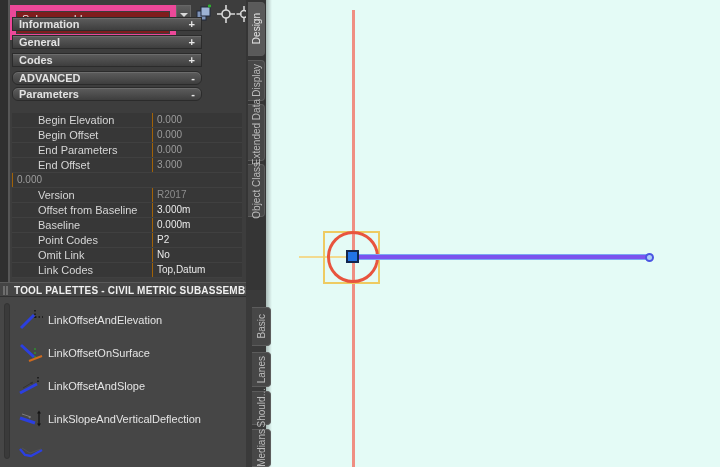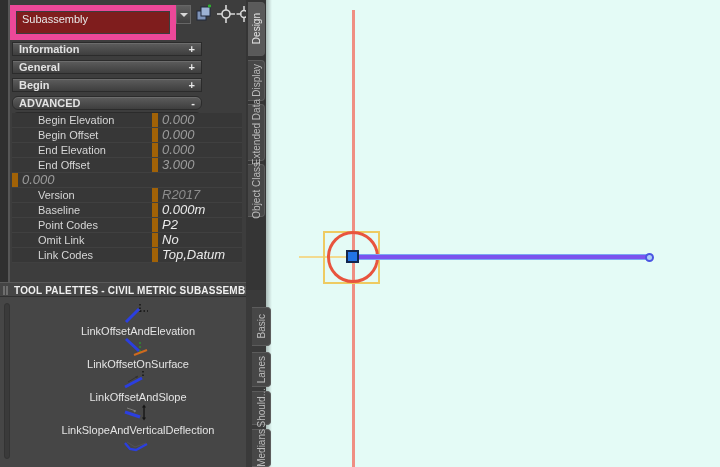--- a/index.html
+++ b/index.html
@@ -16,50 +16,50 @@
   .selector-box { position:absolute; left:10px; top:5px; width:166px; height:35px;
                   background:#7f1d1d; border:6px solid #ec4899; box-shadow:inset 0 0 0 1px #3c3c3c;
                   color:#e8e8e8; font-size:11px; line-height:17px; padding-left:6px; }
   .selector-arrow-btn { position:absolute; left:176px; top:5px; width:15px; height:19px;
                   background:linear-gradient(#5e5e5e,#3f3f3f); border:1px solid #666; }
   .arrow-down { position:absolute; left:3px; top:7px; width:0; height:0;
                 border-left:4px solid transparent; border-right:4px solid transparent; border-top:4px solid #d8d8d8; }
   .tool-btn { position:absolute; top:4px; width:20px; height:20px; }
 
   
-  .sections { position:absolute; left:12px; top:42px; width:190px; }
+  .sections { position:absolute; left:12px; top:17px; width:190px; }
   .sec-hdr { height:14px; margin-bottom:4px; background:linear-gradient(#5d5d5d,#3e3e3e);
              border:1px solid #2b2b2b; box-shadow:inset 0 1px 0 #6c6c6c;
              color:#e2e2e2; font-size:11px; font-weight:bold; line-height:12px;
              padding:0 6px; display:flex; justify-content:space-between; }
   .sec-hdr.tight { margin-bottom:2px;border-radius:6px; }
   .sec-toggle { font-weight:bold; color:#e8e8e8; }
 
   
   .params { position:absolute; left:12px; top:113px; width:230px; }
   .prow { height:15px; display:flex; background:#373737; border-bottom:1px solid #404040;justify-content:center; }
   .plabel { width:140px; padding-left:26px; font-size:11px; color:#d6d6d6; line-height:14px;
             white-space:nowrap; overflow:hidden; }
-  .pvalue { flex:1; font-size:13px; line-height:14px; border-left:6px solid #a16207; padding-left:4px;font-style:italic; }
+  .pvalue { flex:1; font-size:10px; line-height:14px; border-left:1px solid #a16207; padding-left:4px; }
   .v-dim    { color:#9c9c9c; }
   .v-dimmer { color:#8d8d8d; }
   .v-bright { color:#eaeaea; }
 
   
   .tp-titlebar { position:absolute; left:0; top:282px; width:266px; height:15px;
                  background:#454545; border-top:1px solid #5a5a5a; border-bottom:1px solid #303030; }
   .tp-grip { position:absolute; left:3px; top:3px; width:5px; height:9px;
              border-left:2px solid #6e6e6e; border-right:2px solid #6e6e6e; }
   .tp-title { position:absolute; left:14px; top:2px; font-size:10px; font-weight:bold;
               color:#f0f0f0; letter-spacing:0.2px; white-space:nowrap; }
   .tp-body { position:absolute; left:0; top:297px; width:266px; height:170px; background:#464646; }
   .tp-scrollbar { position:absolute; left:4px; top:6px; width:6px; height:156px;
                   background:#3a3a3a; border:1px solid #333; border-radius:3px; }
   .tp-items { position:absolute; left:18px; top:6px; width:240px; }
-  .tp-item { height:33px; display:flex; align-items:center;flex-direction:column; }
+  .tp-item { height:33px; display:flex; align-items:center; }
   .tp-item .ticon { width:26px; height:22px; margin-right:4px; flex:none; }
   .tp-item .tlabel { font-size:11px; color:#e4e4e4; white-space:nowrap; }
 
   
   .strip-top { position:absolute; left:246px; top:0; width:20px; height:290px; background:#353535; }
   .strip-bot { position:absolute; left:246px; top:290px; width:20px; height:177px; background:#3a3a3a; }
   .vtab { position:absolute; display:flex; align-items:center; justify-content:center;
           border:1px solid #5c5c5c; border-left:none; border-radius:0 4px 4px 0;
           background:#474747; }
   .vtab.active { background:#5a5a5a; }
@@ -122,21 +122,21 @@
   <div class="sections">
     <div class="sec-hdr">
       <span>Information</span>
       <span class="sec-toggle">+</span>
     </div>
     <div class="sec-hdr">
       <span>General</span>
       <span class="sec-toggle">+</span>
     </div>
     <div class="sec-hdr">
-      <span>Begin</span>
+      <span>Codes</span>
       <span class="sec-toggle">+</span>
     </div>
     <div class="sec-hdr tight">
       <span>ADVANCED</span>
       <span class="sec-toggle">-</span>
     </div>
     <div class="sec-hdr tight">
       <span>Parameters</span>
       <span class="sec-toggle">-</span>
     </div>
@@ -145,33 +145,37 @@
   <div class="params">
     <div class="prow">
       <span class="plabel">Begin Elevation</span>
       <span class="pvalue v-dim">0.000</span>
     </div>
     <div class="prow">
       <span class="plabel">Begin Offset</span>
       <span class="pvalue v-dim">0.000</span>
     </div>
     <div class="prow">
-      <span class="plabel">End Elevation</span>
+      <span class="plabel">End Parameters</span>
       <span class="pvalue v-dim">0.000</span>
     </div>
     <div class="prow">
       <span class="plabel">End Offset</span>
       <span class="pvalue v-dim">3.000</span>
     </div>
     <div class="prow">
       <span class="pvalue v-dim">0.000</span>
     </div>
     <div class="prow">
       <span class="plabel">Version</span>
       <span class="pvalue v-dimmer">R2017</span>
+    </div>
+    <div class="prow">
+      <span class="plabel">Offset from Baseline</span>
+      <span class="pvalue v-bright">3.000m</span>
     </div>
     <div class="prow">
       <span class="plabel">Baseline</span>
       <span class="pvalue v-bright">0.000m</span>
     </div>
     <div class="prow">
       <span class="plabel">Point Codes</span>
       <span class="pvalue v-bright">P2</span>
     </div>
     <div class="prow">

